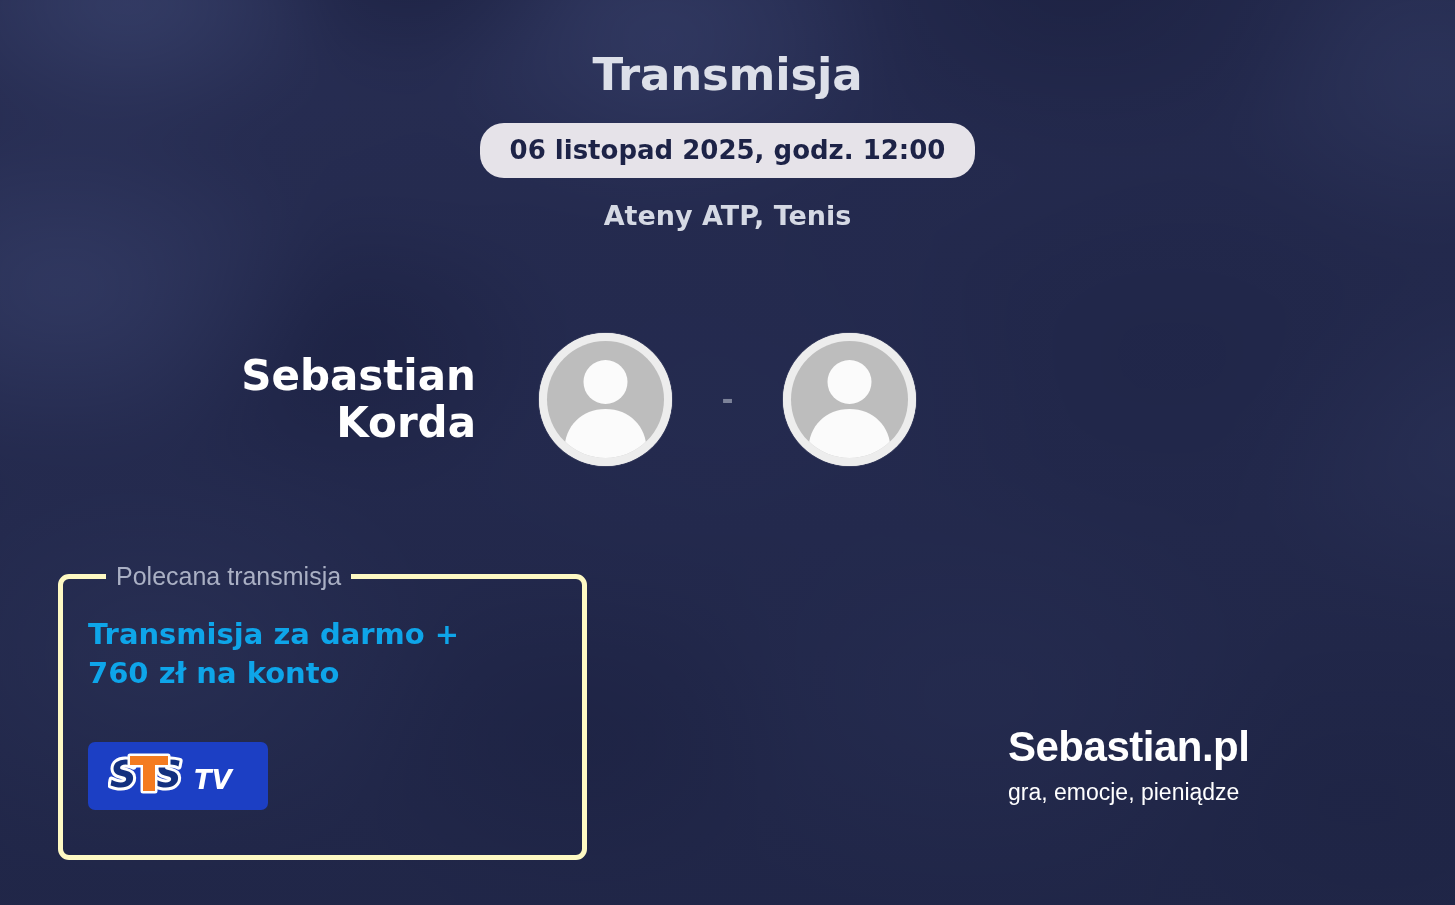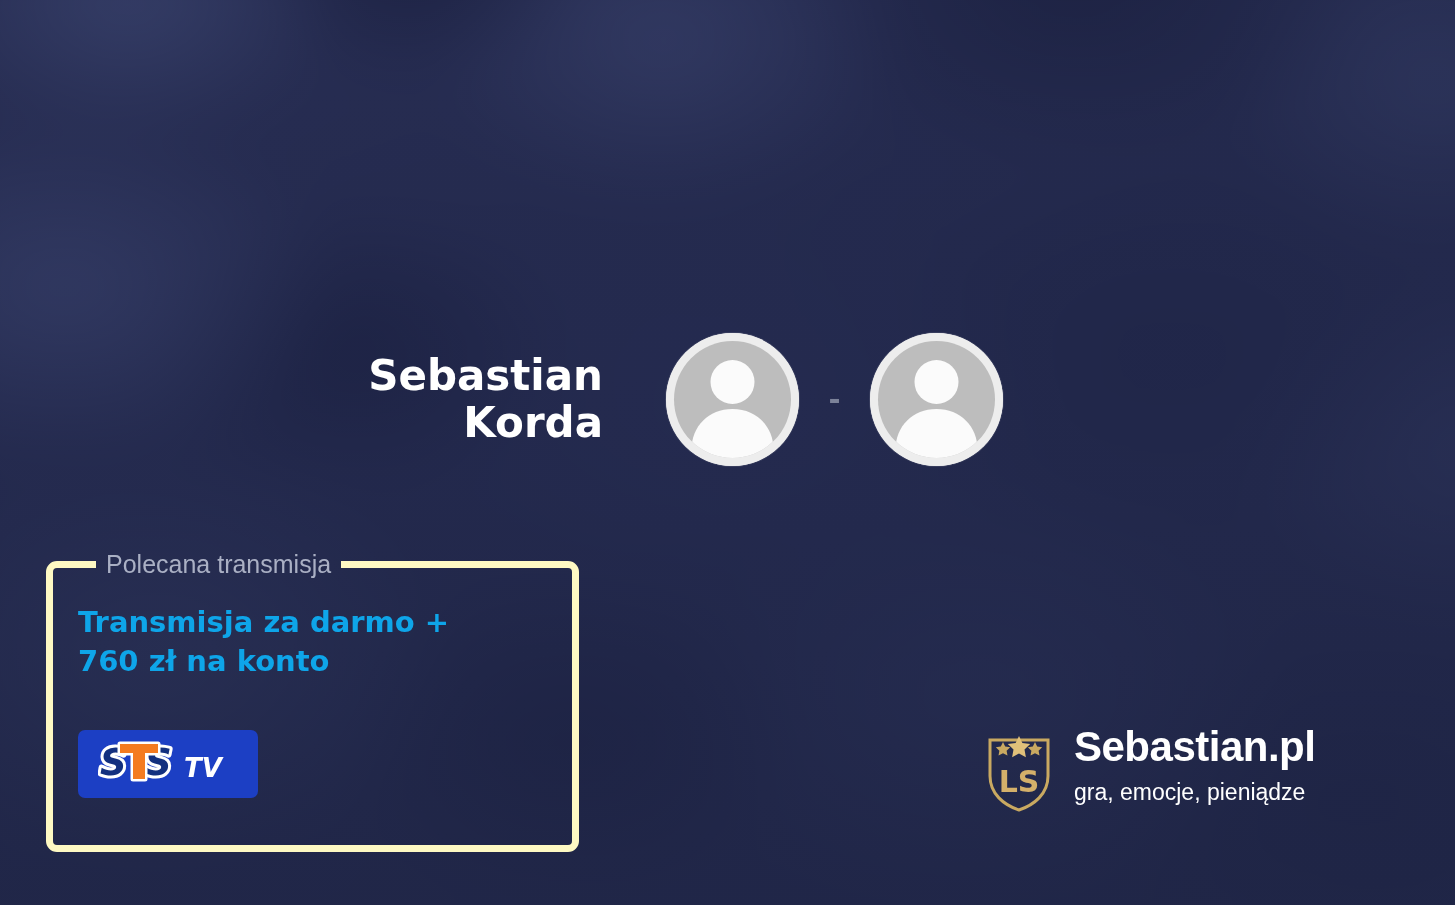--- a/index.html
+++ b/index.html
@@ -98,21 +98,22 @@
 
   
   .match-row {
     position: absolute;
     top: 308px;
     left: 0;
     right: 0;
     height: 182px;
     display: flex;
     align-items: center;
-    justify-content: flex-end;
+    justify-content: center;
+    gap: 20px;
   }
   .side {
     display: flex;
     align-items: center;
     width: 585px;
   }
   .side-home { justify-content: flex-end; }
   .side-away { justify-content: flex-start; }
 
   .player-name {
@@ -145,24 +146,24 @@
     line-height: 1;
   }
 
   
   .promo-card {
     position: absolute;
     left: 46px;
     top: 552px;
     width: 470px;
     height: 286px;
-    border: 7px solid #fef9c3;
+    border: 5px solid #fef9c3;
     border-radius: 11px;
     padding: 0 24px 0 25px;
-    margin: 0;
+    margin: 12px;
     box-sizing: content-box;
   }
   .promo-legend {
     margin-left: 18px;
     padding: 0 10px;
     font-size: 25px;
     font-weight: normal;
     color: #aab0c4;
     line-height: 1;
     font-family: "Liberation Sans", "DejaVu Sans", sans-serif;
@@ -220,20 +221,27 @@
 </head>
 <body>
 
 <div class="stage">
 
   <div class="bg-layer"></div>
   <div class="bg-veil"></div>
 
   <div class="content">
 
+    <div class="header">
+      <h1 class="page-title">Transmisja</h1>
+
+      <div class="date-badge">06 listopad 2025, godz. 12:00</div>
+
+      <div class="event-line">Ateny ATP, Tenis</div>
+    </div>
 
     <div class="match-row">
 
       <div class="side side-home">
         <div class="player-name">Sebastian Korda</div>
         <div class="avatar">
           <svg viewBox="0 0 133 133" aria-hidden="true">
             <circle cx="66.5" cy="66.5" r="66.5" fill="#ededed"></circle>
             <circle cx="66.5" cy="66.5" r="58.5" fill="#bdbdbd"></circle>
             <clipPath id="clipHome">
@@ -285,30 +293,20 @@
           <g>
             <path d="M22 3 h38 v9 h-13 v26 h-12 v-26 h-13 z" fill="#ffffff" stroke="#ffffff" stroke-width="5" stroke-linejoin="round"></path>
             <path d="M22 3 h38 v9 h-13 v26 h-12 v-26 h-13 z" fill="#f47b20"></path>
           </g>
           <text x="86" y="36" fill="#ffffff" font-size="26" font-weight="bold" font-style="italic" font-family="'DejaVu Sans','Liberation Sans',sans-serif">TV</text>
         </svg>
       </div>
     </fieldset>
 
     <div class="brand">
-      <div class="brand-shield">
-        <svg width="66" height="84" viewBox="0 0 66 84" aria-hidden="true">
-          <path d="M4 10 h58 v36 c0 18 -14 29 -29 34 C18 75 4 64 4 46 Z" fill="none" stroke="#c9a961" stroke-width="3"></path>
-
-          <path d="M33 8 l3.4 7.1 7.8 1 -5.7 5.4 1.4 7.7 -6.9 -3.7 -6.9 3.7 1.4 -7.7 -5.7 -5.4 7.8 -1 z" fill="#e0c07a" transform="translate(0,-2) scale(1)"></path>
-          <path d="M17 12 l2.2 4.5 5 .7 -3.6 3.5 .9 4.9 -4.5 -2.4 -4.5 2.4 .9 -4.9 -3.6 -3.5 5 -.7 z" fill="#c9a961"></path>
-          <path d="M49 12 l2.2 4.5 5 .7 -3.6 3.5 .9 4.9 -4.5 -2.4 -4.5 2.4 .9 -4.9 -3.6 -3.5 5 -.7 z" fill="#c9a961"></path>
-          <text x="33" y="62" text-anchor="middle" fill="#d4b06a" font-family="'DejaVu Sans','Liberation Sans',sans-serif" font-size="30" font-weight="bold">LS</text>
-        </svg>
-      </div>
       <div class="brand-text">
         <div class="brand-name">Sebastian.pl</div>
         <div class="brand-tagline">gra, emocje, pieniądze</div>
       </div>
     </div>
 
   </div>
 </div>
 
 </body></html>

